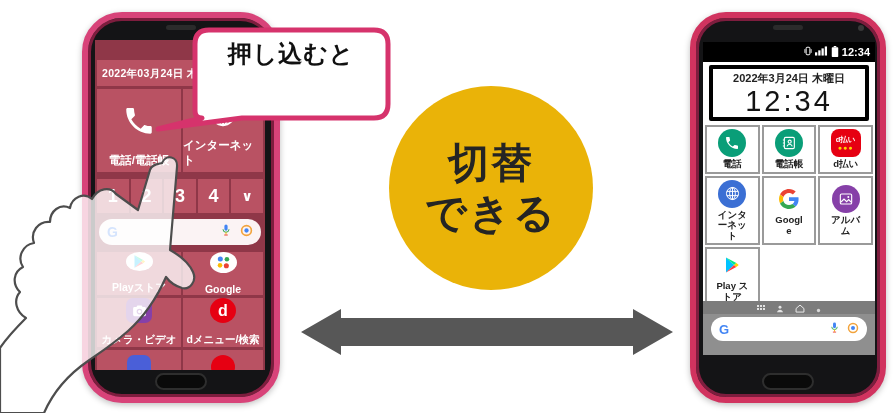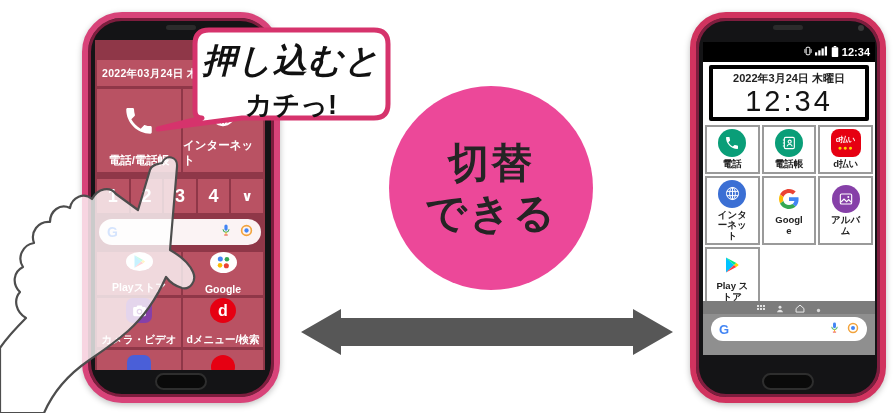--- a/index.html
+++ b/index.html
@@ -38,29 +38,29 @@
   .circ { border-radius:50%; display:flex; align-items:center; justify-content:center; }
   .w-circ { width:27px; height:27px; background:#fff; }
   .purple-sq { width:26px; height:26px; background:#8640a8; border-radius:7px; display:flex; align-items:center; justify-content:center; }
   .red-circ  { width:26px; height:26px; background:#e60012; color:#fff; font-weight:bold; }
   .blue-sq   { width:24px; height:24px; background:#4a5fd8; border-radius:7px; }
 
   
   .bubble-svg { position:absolute; left:150px; top:25px; z-index:7; }
   .bubble-text { position:absolute; left:196px; top:38px; width:190px; z-index:8; text-align:center;
                  color:#111; font-weight:bold; }
-  .bubble-text .l1 { font-size:34px; letter-spacing:1px; display:block;font-style:italic; }
+  .bubble-text .l1 { font-size:24px; letter-spacing:1px; display:block; }
   .bubble-text .l2 { font-size:27px; display:block; margin-top:3px; }
 
   
   .hand-svg { position:absolute; left:0; top:0; z-index:6; pointer-events:none; }
 
   
   .circle-badge { position:absolute; left:389px; top:86px; width:204px; height:204px; border-radius:50%;
-                  background:#ec4899; display:flex; flex-direction:column; align-items:center; justify-content:center;
+                  background:#eab308; display:flex; flex-direction:column; align-items:center; justify-content:center;
                   color:#242424; font-weight:bold; font-size:41px; line-height:1.22; letter-spacing:2px; }
   .arrow-svg { position:absolute; left:301px; top:308px; }
 
   
   .rp-screen { position:absolute; left:7px; top:24px; width:172px; height:313px; background:#fff;
                overflow:hidden; display:flex; flex-direction:column; }
   .rp-status { height:20px; background:#000; display:flex; align-items:center; justify-content:flex-end;
                gap:3px; padding:0 5px; color:#fff; font-size:11px; font-weight:bold; flex:none; }
   .rp-clock { margin:3px 6px 2px; border:4px solid #000000; border-radius:2px; text-align:center;
               padding:2px 0 1px; flex:none; }
@@ -211,21 +211,20 @@
              C12 284 13 272 23 267 C17 258 22 245 34 243 C30 232 38 221 50 222
              C50 211 60 203 70 208 C72 197 84 192 92 199 C98 188 110 186 116 194
              L138 210 L150 170 C152 164 158 164 162 163 Z" fill="rgba(255,255,255,0.78)" stroke="#4d4d4d" stroke-width="2.2" stroke-linejoin="round"></path>
   </svg>
 
   <svg class="bubble-svg" width="250" height="125" viewBox="0 0 250 125">
     <path d="M59 5 H224 Q238 5 238 19 V79 Q238 93 224 93 H92 L8 104 L52 93 Q45 93 45 86 V19 Q45 5 59 5 Z" fill="#fff" stroke="#d6336c" stroke-width="5" stroke-linejoin="round"></path>
   </svg>
   <div class="bubble-text">
     <span class="l1">押し込むと</span>
-    <span class="l2">カチっ!</span>
   </div>
 
   <div class="circle-badge">
     <span>切替</span>
     <span>できる</span>
   </div>
   <svg class="arrow-svg" width="372" height="48" viewBox="0 0 372 48">
     <polygon points="0,24 40,1 40,10 332,10 332,1 372,24 332,47 332,38 40,38 40,47" fill="#575757"></polygon>
   </svg>
 

